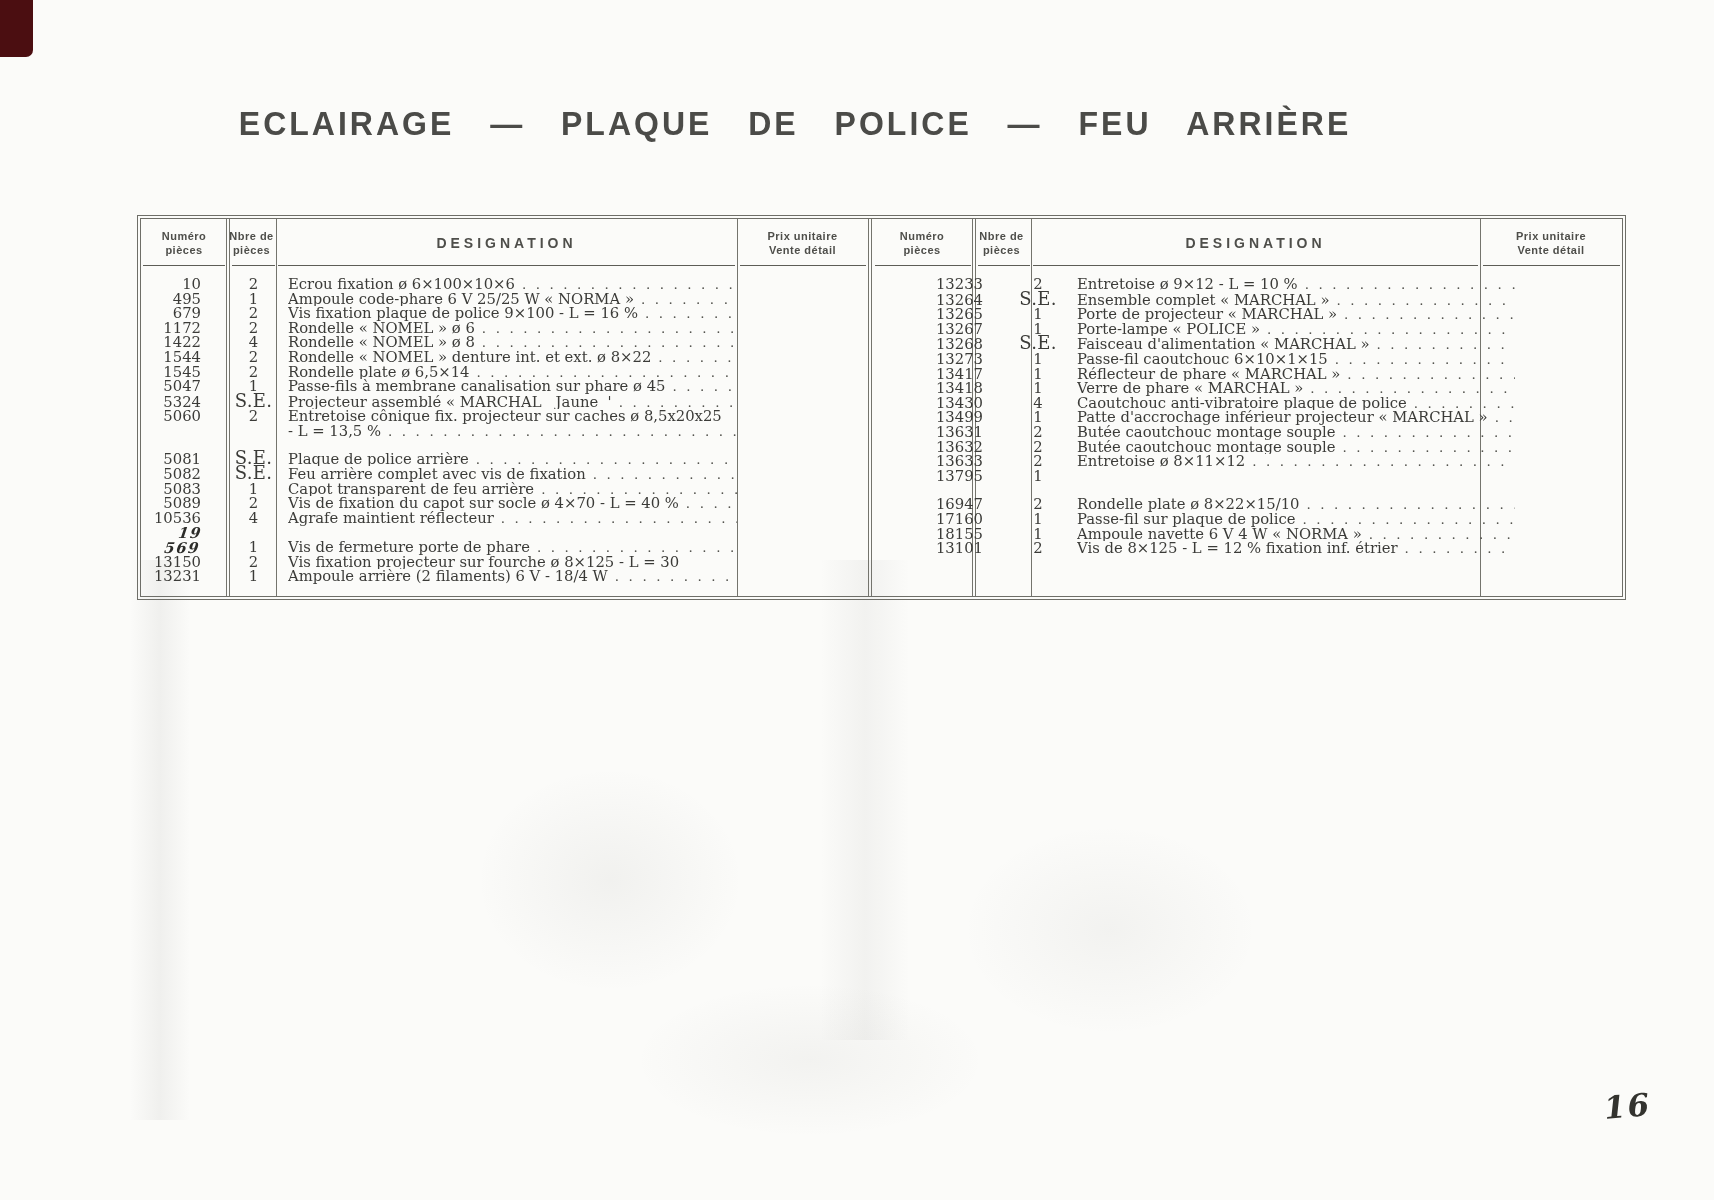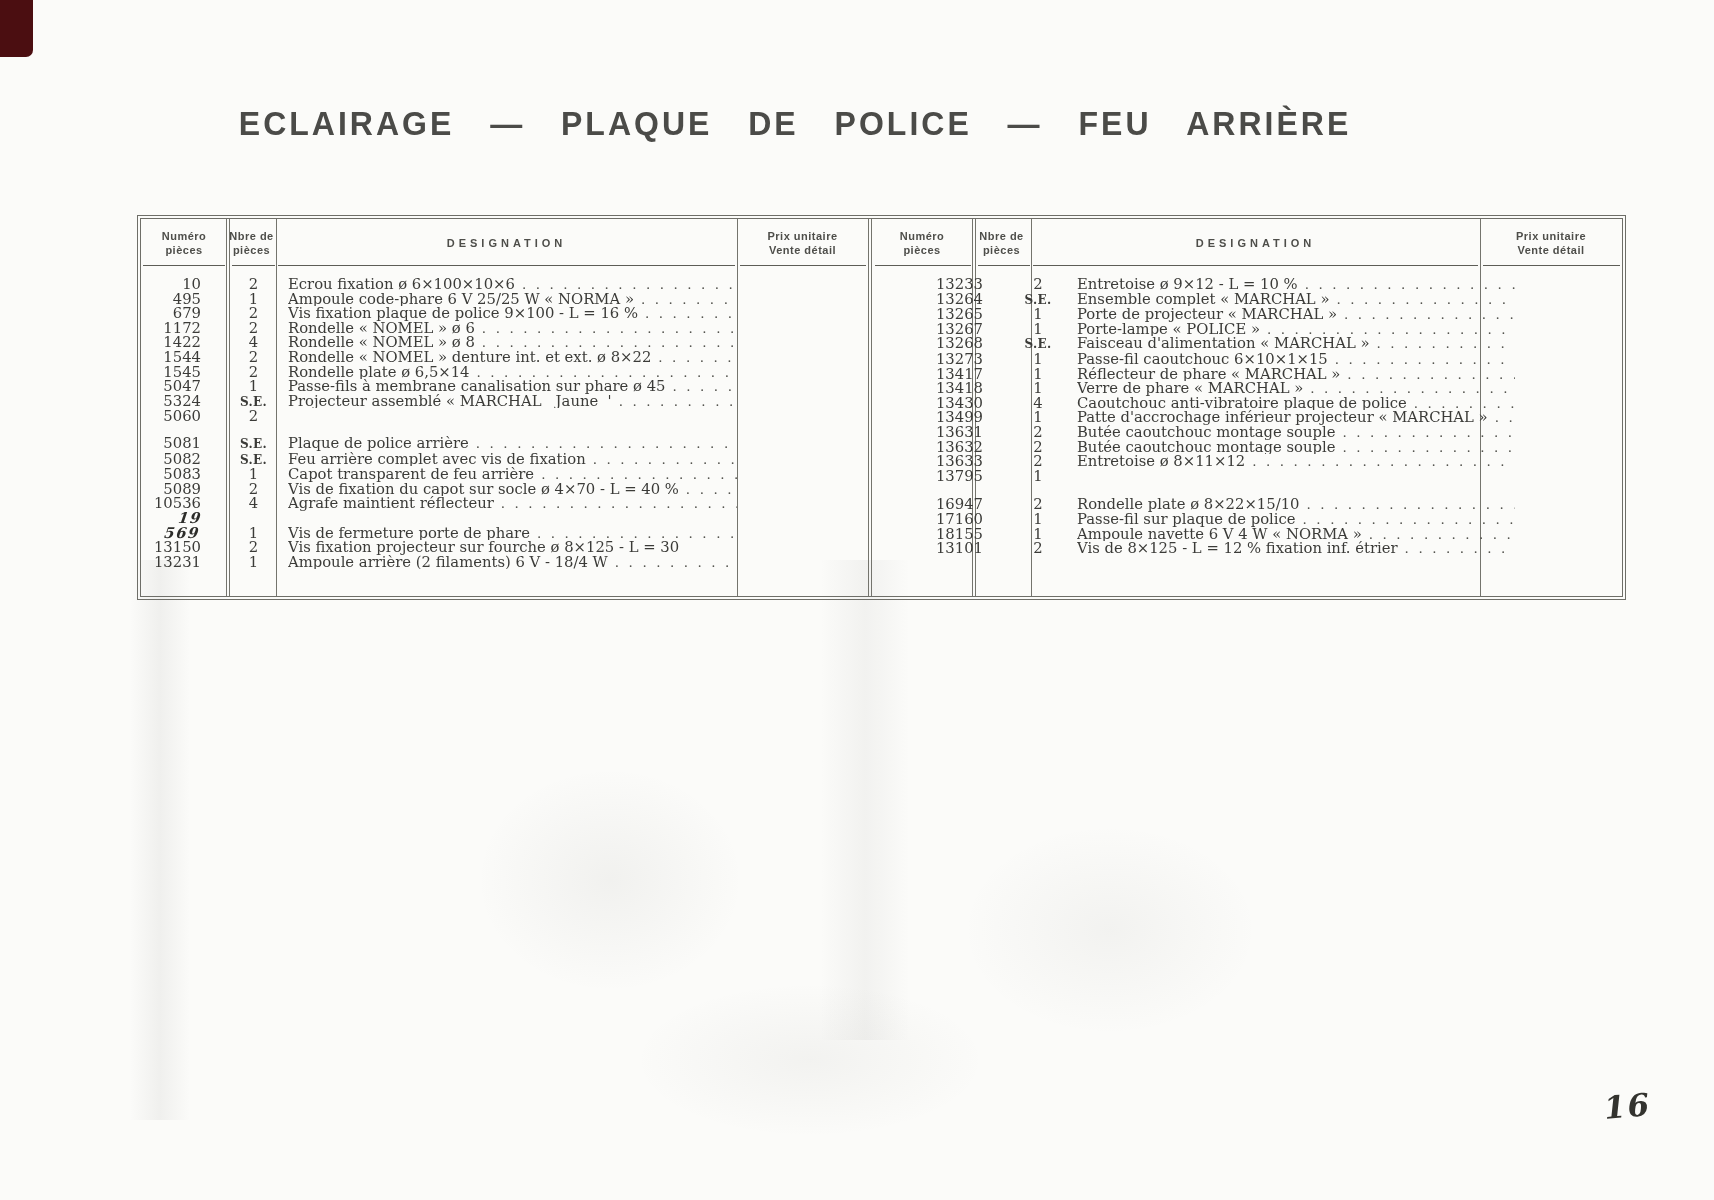--- a/index.html
+++ b/index.html
@@ -52,35 +52,35 @@
   .hseg { position:absolute; top:46px; height:1px; background:#5d5d57; }
 
   .hcell {
     position:absolute; top:3px; height:42px;
     display:flex; align-items:center; justify-content:center;
     text-align:center; white-space:pre-line;
     font-family:"Liberation Sans", sans-serif;
     font-weight:700; font-size:11px; line-height:1.3;
     color:#4e4e4a; letter-spacing:0.5px;
   }
-  .hcell.desig { letter-spacing:4px; font-size:11px; }
+  .hcell.desig { letter-spacing:4px; font-size:14px; }
 
   .tbody { position:absolute; top:58px; }
   .tbody.left  { left:0;   width:726px; }
   .tbody.right { left:768px; width:749px; }
 
   .prow { display:flex; align-items:baseline; line-height:14.6px; font-size:14.8px; }
   .row-gap { width:100%; }
   .pnum { text-align:right; flex:none; }
   .tbody.left  .pnum { width:90px;  padding-right:30px; }
   .tbody.right .pnum { width:100px; padding-right:26px; }
   .pqty { text-align:center; flex:none; }
   .tbody.left  .pqty { width:45px; }
   .tbody.right .pqty { width:58px; }
-  .pqty.se { font-weight:700; font-size:12px; letter-spacing:0.3px; }
+  .pqty.se { font-weight:400; font-size:18px; letter-spacing:0.3px; }
   .pdesc { flex:none; display:block; }
   .tbody.left  .pdesc { width:461px; padding-left:12px; }
   .tbody.right .pdesc { width:448px; padding-left:10px; }
   .pprix { flex:1; }
   .dline { display:flex; align-items:baseline; overflow:hidden; }
   .dline.cont { padding-left:52%; }
   .dtext { white-space:pre; }
   .dots { flex:1; overflow:hidden; white-space:nowrap; margin-left:7px;
     letter-spacing:2.6px; font-size:13.5px; color:#51514c; }
   .dots::after { content:". . . . . . . . . . . . . . . . . . . . . . . . . . . . . . . . . . . . . . . . . . . . . . . . . . . . . . . . . . . ."; }
@@ -242,20 +242,29 @@
           <span class="dline">
             <span class="dtext">Projecteur assemblé « MARCHAL   Jaune  '</span>
             <span class="dots"></span>
           </span>
         </span>
         <span class="pprix"></span>
       </div>
       <div class="prow">
         <span class="pnum">5060</span>
         <span class="pqty">2</span>
+        <span class="pdesc">
+          <span class="dline">
+            <span class="dtext">Entretoise cônique fix. projecteur sur caches ø 8,5x20x25</span>
+          </span>
+          <span class="dline">
+            <span class="dtext">- L = 13,5 %</span>
+            <span class="dots"></span>
+          </span>
+        </span>
         <span class="pprix"></span>
       </div>
       <div class="row-gap" style="height: 12px;"></div>
       <div class="prow">
         <span class="pnum">5081</span>
         <span class="pqty se">S.E.</span>
         <span class="pdesc">
           <span class="dline">
             <span class="dtext">Plaque de police arrière</span>
             <span class="dots"></span>

